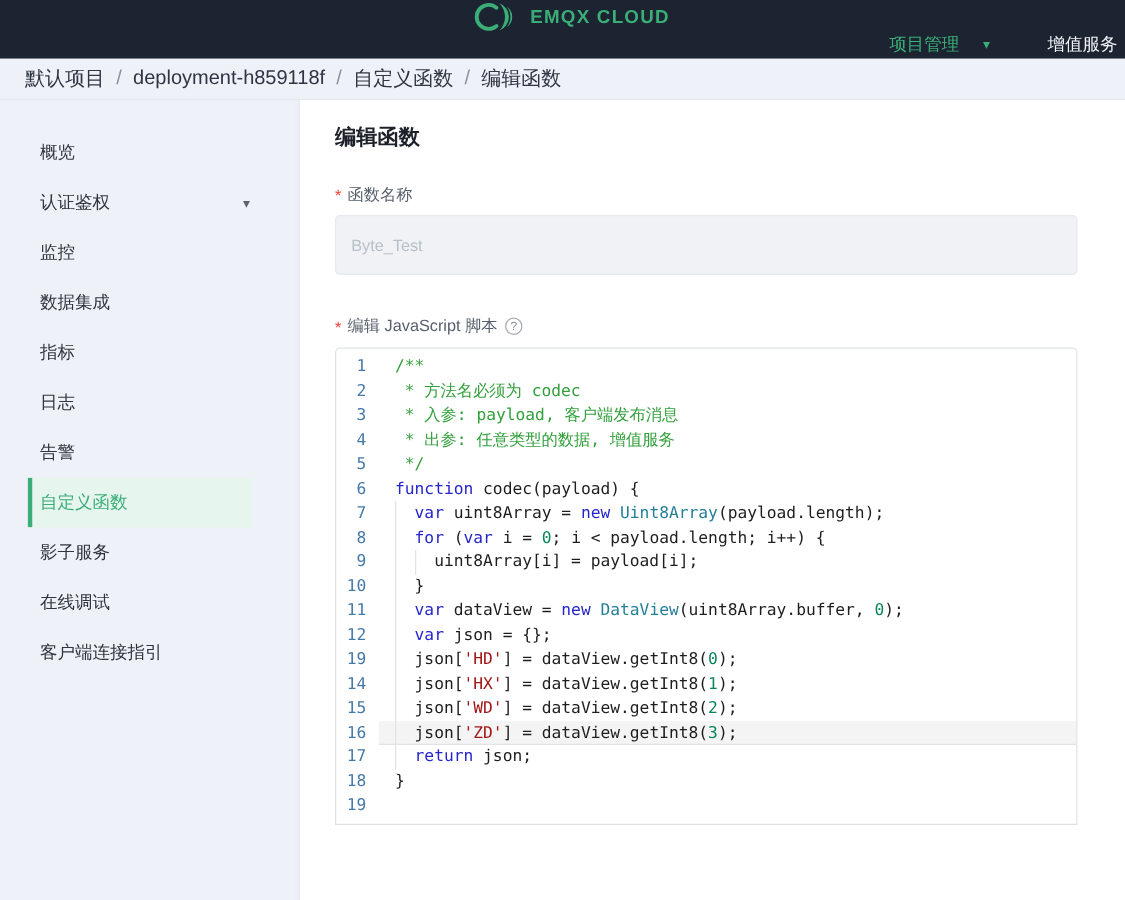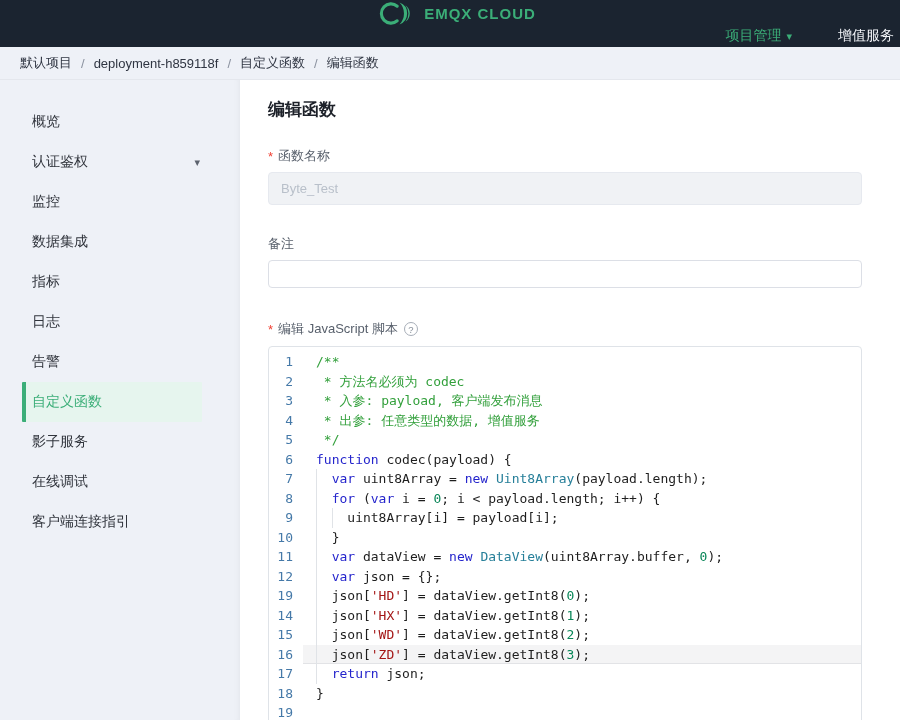--- a/index.html
+++ b/index.html
@@ -18,28 +18,28 @@
   }
   *{box-sizing:border-box;margin:0;padding:0;}
   html,body{width:900px;height:720px;overflow:hidden;}
   body{font-family:"Liberation Sans","DejaVu Sans",sans-serif;background:#fff;}
 
   
   .navbar{height:47px;background:var(--navbar-bg);display:flex;align-items:center;padding:0 6px 0 20px;flex-direction:column;}
   .brand{display:flex;align-items:center;gap:10px;}
   .brand-text{color:var(--brand-green);font-size:15px;font-weight:700;letter-spacing:1px;}
   .nav-right{margin-left:auto;display:flex;align-items:center;gap:46px;}
-  .nav-link{font-size:14px;cursor:pointer;display:flex;align-items:center;gap:5px;}
+  .nav-link{font-size:14px;cursor:pointer;display:flex;align-items:center;gap:19px;}
   .nav-link.green{color:var(--brand-green);}
   .nav-link.white{color:#f2f4f8;}
   .caret{font-size:11px;line-height:1;}
 
   
   .breadcrumb{height:33px;background:var(--panel-bg);display:flex;align-items:center;
-    padding:0 20px;font-size:13px;color:#2f3542;border-bottom:1px solid rgba(0,0,0,0.04);}
+    padding:0 20px;font-size:16px;color:#2f3542;border-bottom:1px solid rgba(0,0,0,0.04);}
   .crumb{cursor:pointer;}
   .crumb-sep{margin:0 9px;color:#8a919f;}
 
   
   .shell{display:flex;height:640px;border-radius:14px;}
   .sidebar{width:240px;flex:none;background:var(--panel-bg);padding-top:22px;box-shadow:inset -6px 0 8px -8px rgba(0,0,0,0.10);}
   .side-item{height:40px;display:flex;align-items:center;padding-left:32px;padding-right:40px;
     font-size:14px;color:#30343c;cursor:pointer;}
   .side-item .sub-caret{margin-left:auto;color:#5c636e;font-size:11px;}
   .side-item.active{margin-left:22px;margin-right:38px;padding-left:6px;padding-right:0;
@@ -47,21 +47,21 @@
     color:var(--brand-green);border-radius:1px;}
 
   .main{flex:1;background:#fff;padding:16px 38px 0 28px;}
   .page-title{font-size:17px;font-weight:700;color:var(--text-dark);margin-top:2px;}
 
   .form-item{margin-top:26px;}
   .form-label{display:flex;align-items:center;font-size:13px;color:#575f6b;margin-bottom:7px;}
   .req{color:#f04134;margin-right:5px;font-size:13px;line-height:1;}
   .help-icon{display:inline-flex;width:14px;height:14px;border:1px solid #a7aeb8;border-radius:50%;
     color:#868e99;font-size:9.5px;align-items:center;justify-content:center;margin-left:6px;cursor:pointer;}
-  .text-input{width:594px;height:33px;border:1px solid #dcdfe6;border-radius:4px;
+  .text-input{width:594px;height:48px;border:1px solid #dcdfe6;border-radius:4px;
     padding:0 12px;font-size:13px;color:#333;outline:none;font-family:inherit;}
   .text-input:disabled{background:#f0f2f5;border-color:#e6e9ef;color:#b9c0ca;-webkit-text-fill-color:#b9c0ca;}
   .text-input.note{height:28px;}
 
   
   .editor-wrap{margin-top:8px;width:594px;}
   .editor{border:1px solid var(--border);border-radius:4px 4px 0 0;background:#fff;
     padding:5px 0 4px 0;font-family:"DejaVu Sans Mono","Liberation Mono",monospace;
     font-size:13px;overflow:hidden;}
   .line{display:flex;height:19.5px;line-height:19.5px;}
@@ -152,26 +152,20 @@
     <h1 class="page-title">编辑函数</h1>
 
     <div class="form-item">
       <div class="form-label">
         <span class="req">*</span>
         <span>函数名称</span>
       </div>
       <input class="text-input" type="text" disabled="" value="Byte_Test" style="">
     </div>
 
-    <div class="form-item" style="margin-top:30px;">
-      <div class="form-label">
-        <span>备注</span>
-      </div>
-      <input class="text-input note" type="text" value="" style="">
-    </div>
 
     <div class="form-item" style="margin-top:32px;">
       <div class="form-label">
         <span class="req">*</span>
         <span>编辑 JavaScript 脚本</span>
         <span class="help-icon">?</span>
       </div>
 
       <div class="editor-wrap">
         <div class="editor" id="editor">

